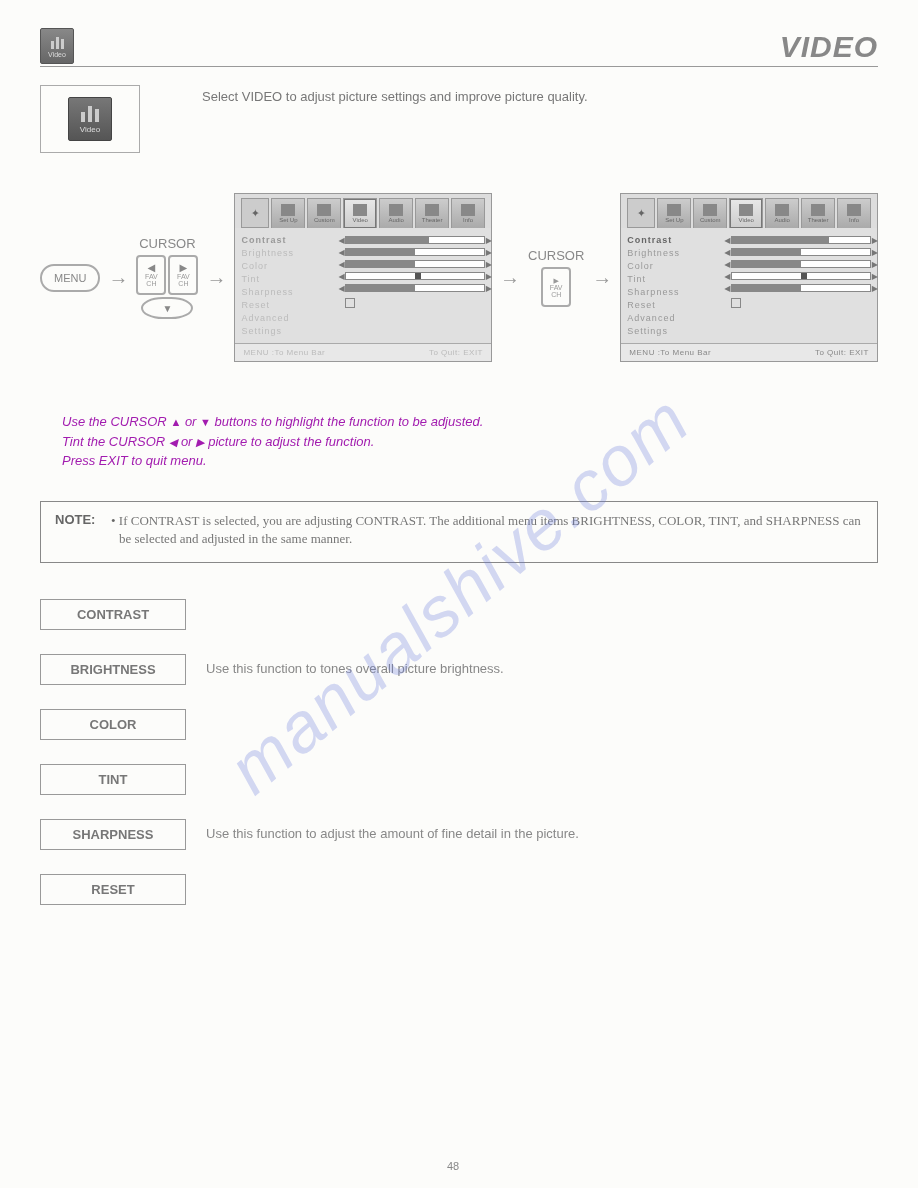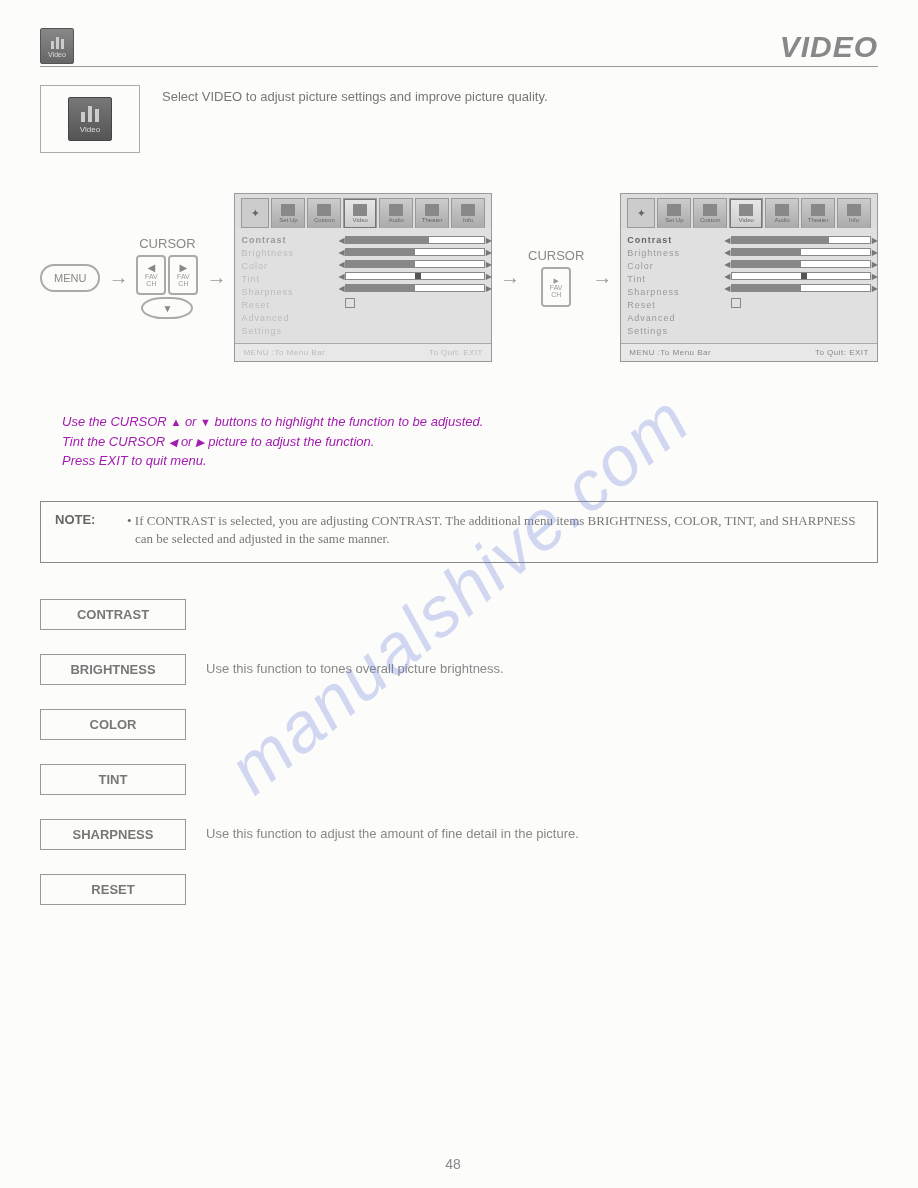--- a/index.html
+++ b/index.html
@@ -53,21 +53,21 @@
     border: 1px solid #444;
     border-radius: 2px;
     display: flex; flex-direction: column; align-items: center; justify-content: center;
     color: #ddd; font-size: 8px;
   }
   .video-icon-med .bars { display:flex; gap:3px; height:18px; align-items:flex-end; margin-bottom:3px;}
   .video-icon-med .bars span{width:4px;background:#ccc;}
   .video-icon-med .bars span:nth-child(1){height:10px;}
   .video-icon-med .bars span:nth-child(2){height:16px;}
   .video-icon-med .bars span:nth-child(3){height:13px;}
-  .intro-text { flex:1; padding-top:4px; font-size:13px; color:#777;}
+  .intro-text { flex:1; padding-top:4px; font-size:13px; color:#777;margin-left:40px;}
 
   .diagram-row {
     display:flex; align-items:center; gap:8px; margin-bottom:50px;
     justify-content:center;
   }
   .menu-btn {
     border:2px solid #aaa; border-radius:14px; padding:6px 12px;
     font-size:11px; color:#888; text-align:center;
   }
   .cursor-group { display:flex; flex-direction:column; align-items:center; gap:2px;}
@@ -127,35 +127,35 @@
   }
   .osd.dim .osd-item{color:#bbb;}
   .osd.dim .osd-item.sel{color:#999;}
   .osd.dim .osd-footer{color:#bbb;}
 
   .instructions { margin: 0 0 30px 22px; font-size:13px; color:#a21caf; line-height:1.5;font-style:italic;}
   .tri-inline{font-size:11px;}
 
   .note-box {
     border:1px solid #888; padding:10px 14px; margin:0 0 36px 0;
-    display:flex; gap:16px; font-size:13px; color:#777;
+    display:flex; font-size:13px; color:#777;
   }
   .note-label{font-weight:bold; color:#666; flex:0 0 48px;}
   .note-body ul{margin:0;padding:0 0 0 8px;list-style:none;}
   .note-body li{margin-bottom:4px; text-indent:-8px; padding-left:8px; line-height:1.4;font-family:Liberation Serif, serif;}
   .note-body li::before{content:"• "; color:#666;}
 
   .func-row { display:flex; gap:20px; margin-bottom:24px; align-items:flex-start;}
   .func-label {
     flex:0 0 146px; border:1px solid #999; text-align:center; padding:7px 4px;
     font-size:13px; font-weight:bold; color:#777;
   }
   .func-desc { flex:1; font-size:13px; color:#888; line-height:1.4; padding-top:6px;}
 
-  .page-num { position:absolute; bottom:16px; left:0; right:12px; text-align:center; font-size:14px; color:#888;}
+  .page-num { position:absolute; bottom:16px; left:0; right:12px; text-align:center; font-size:11px; color:#888;}
 
   .watermark {
     position:absolute; left:50%; top:50%; transform:translate(-50%,-50%) rotate(-40deg);
     font-size:70px; color:rgba(100,120,220,0.28); font-weight:400;
     pointer-events:none; white-space:nowrap; letter-spacing:2px;
     font-style:italic;
   }
 </style>
 </head>
 <body>

